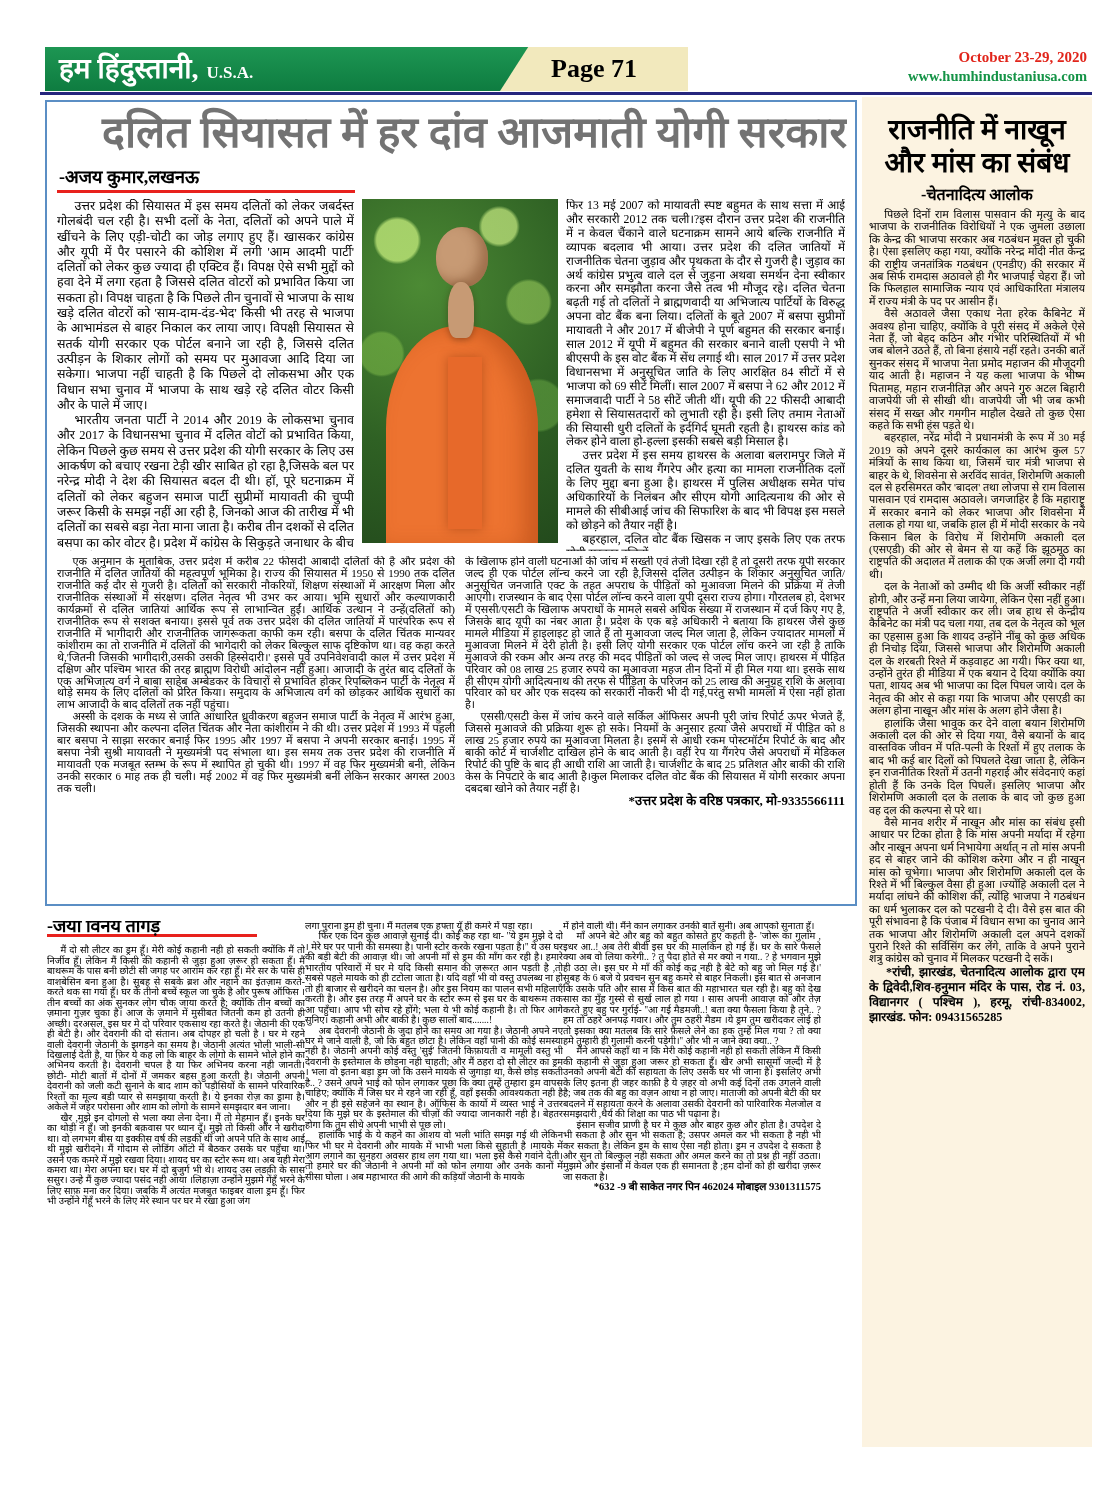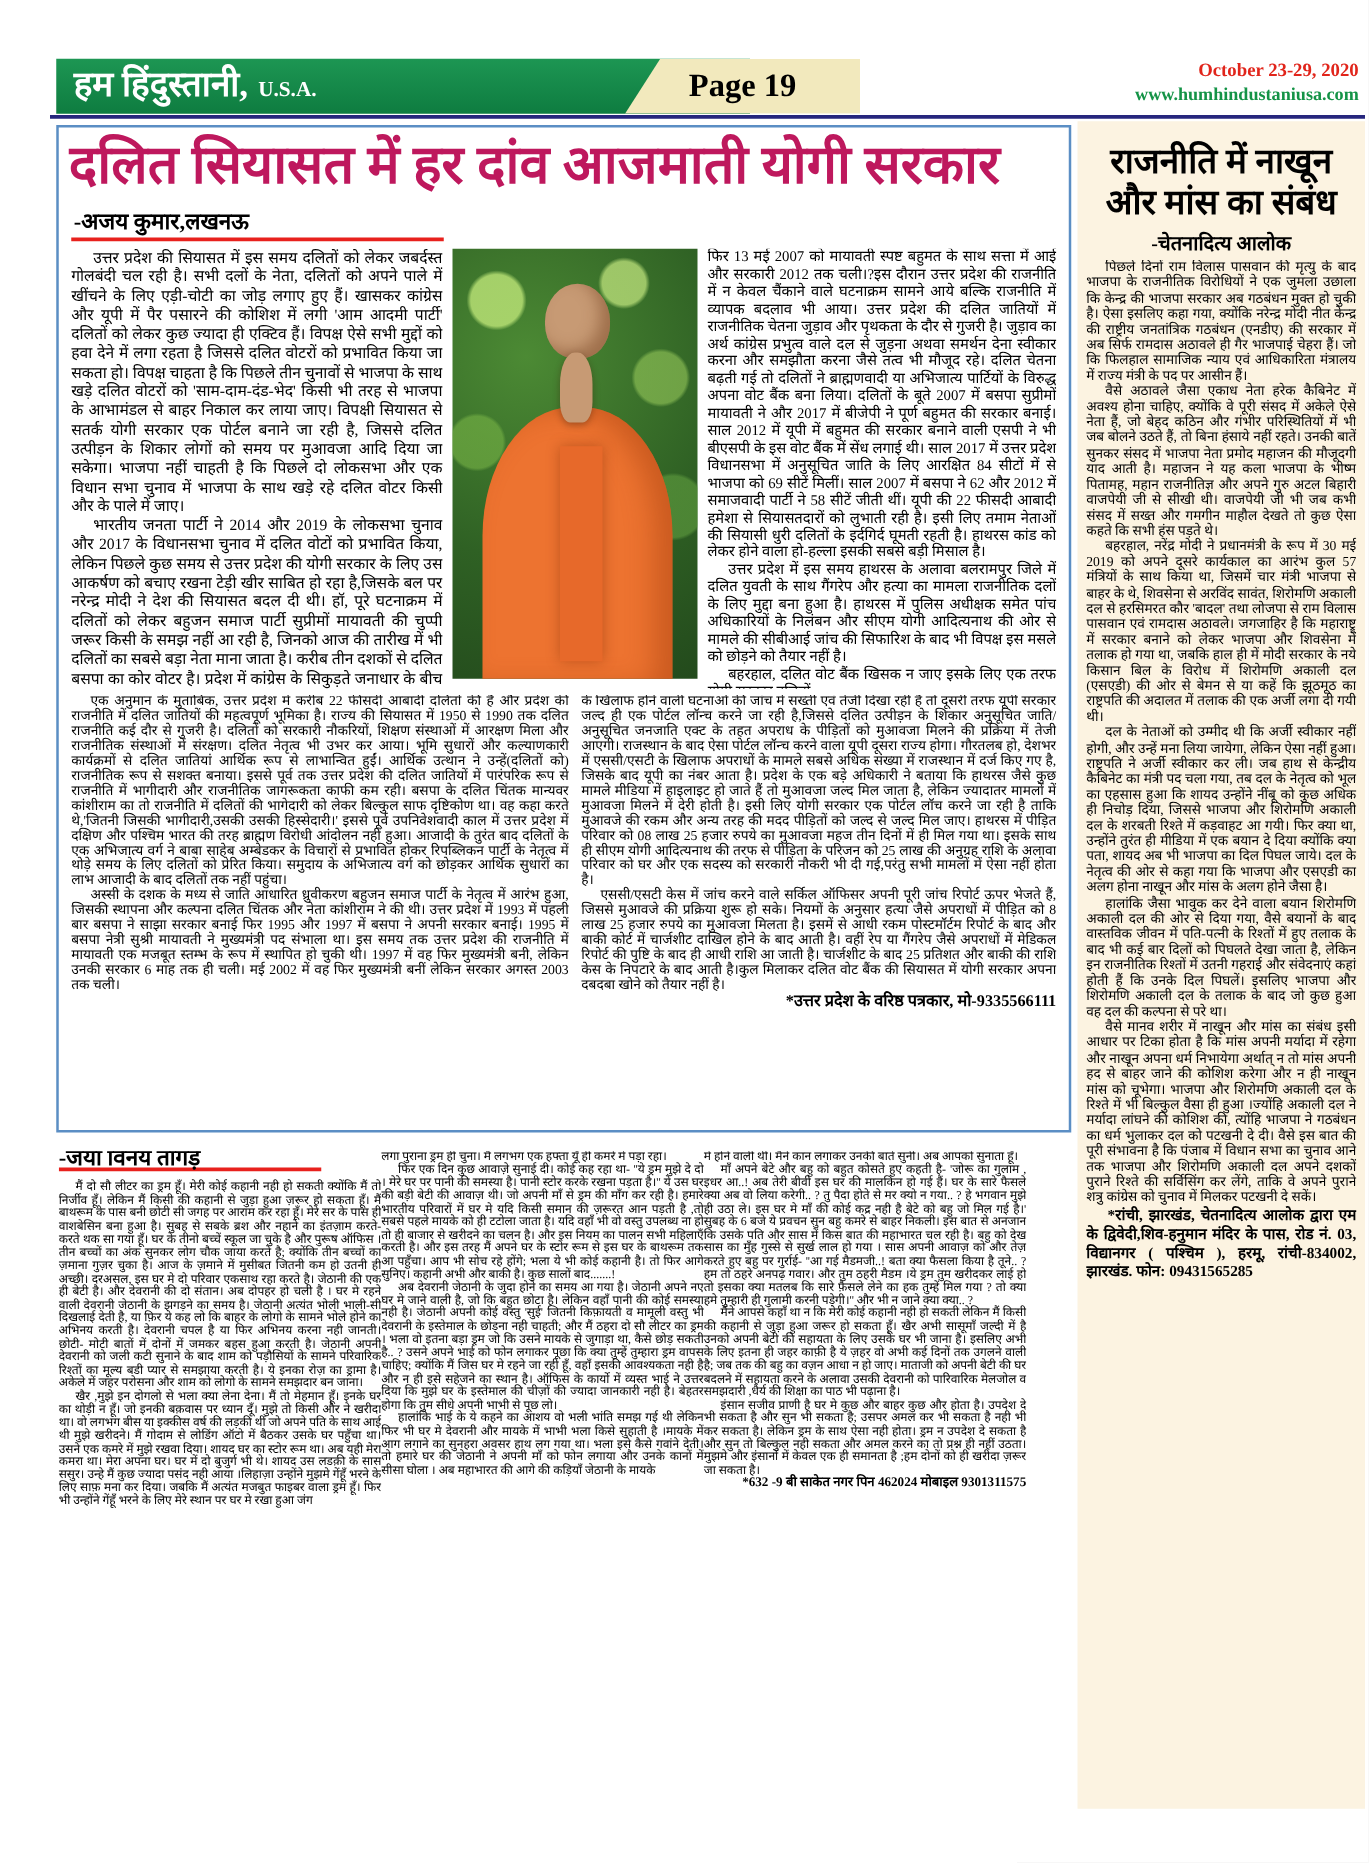--- a/index.html
+++ b/index.html
@@ -15,21 +15,21 @@
     clip-path:polygon(15% 0,100% 0,100% 100%,0 100%); display:flex; align-items:center; justify-content:center;
     font-size:26px; font-weight:bold; color:#000; }
   .header-right { position:absolute; right:8px; top:48px; text-align:right; line-height:1.25; }
   .issue-date { color:#e1251b; font-weight:bold; font-size:15px; }
   .website { color:#149346; font-weight:bold; font-size:14.5px; }
   .navy-rule { position:absolute; left:40px; top:92px; width:1052px; height:3px; background:#26267d; }
 
   
   .main-box { position:absolute; left:45px; top:100px; width:812px; height:806px; border:2px solid #5b8ec4;
     padding:4px 8px; background:#fff; }
-  .headline { text-align:left; color:#be185d; font-weight:bold; font-size:43px; line-height:54px;
+  .headline { text-align:right; color:#737373; font-weight:bold; font-size:43px; line-height:54px;
     white-space:nowrap; overflow:hidden; }
   .m-byline { font-size:18px; font-weight:bold; margin:4px 0 2px 4px; }
   .red-rule { height:3px; background:#e8211d; width:298px; margin:2px 0 6px 2px; }
   .band-a { display:flex; gap:8px; padding:0 2px; }
   .ba-col1 { width:297px; height:352px; overflow:hidden; font-size:12.5px; line-height:15.3px; text-align:justify; }
   .ba-col3 { flex:1; height:352px; overflow:hidden; font-size:11.8px; line-height:13.9px; text-align:justify; }
   .band-b { display:flex; gap:10px; padding:0 2px; margin-top:5px; }
   .bb-left  { width:398px; height:372px; overflow:hidden; font-size:11px; line-height:11.95px; text-align:justify; }
   .bb-right { flex:1; height:372px; overflow:hidden; font-size:11px; line-height:11.95px; text-align:justify; }
   .signature { font-weight:bold; text-align:right; font-size:13px; margin-top:3px; text-indent:0; }
@@ -76,21 +76,21 @@
 </style>
 </head>
 <body>
 
 <div id="page">
 
   <div class="green-bar">
     <span class="masthead">हम हिंदुस्तानी,</span>
     <span class="masthead-suffix">U.S.A.</span>
   </div>
-  <div class="page-badge">Page 19</div>
+  <div class="page-badge">Page 71</div>
   <div class="header-right">
     <div class="issue-date">October 23-29, 2020</div>
     <div class="website">www.humhindustaniusa.com</div>
   </div>
   <div class="navy-rule"></div>
 
   <div class="main-box">
     <div class="headline">दलित सियासत में हर दांव आजमाती योगी सरकार</div>
     <div class="m-byline">-अजय कुमार,लखनऊ</div>
     <div class="red-rule"></div>
@@ -128,21 +128,21 @@
 
   <div class="satire">
     <div class="v-cols">
       <div class="v-col">
         <div class="v-byline">-जया विनय तागड़े</div>
         <div class="v-rule"></div>
         <p class="para">मैं दो सौ लीटर का ड्रम हूँ। मेरी कोई कहानी नही हो सकती क्योंकि मैं तो निर्जीव हूँ। लेकिन मैं किसी की कहानी से जुड़ा हुआ ज़रूर हो सकता हूँ। मैं बाथरूम के पास बनी छोटी सी जगह पर आराम कर रहा हूँ। मेरे सर के पास ही वाशबेसिन बना हुआ है। सुबह से सबके ब्रश और नहाने का इंतज़ाम करते-करते थक सा गया हूँ। घर के तीनो बच्चें स्कूल जा चुके है और पुरूष ऑफिस । तीन बच्चों का अंक सुनकर लोग चौक जाया करते है; क्योंकि तीन बच्चों का ज़माना गुज़र चुका है। आज के ज़माने में मुसीबत जितनी कम हो उतनी ही अच्छी। दरअसल, इस घर मे दो परिवार एकसाथ रहा करते है। जेठानी की एक ही बेटी है। और देवरानी की दो संतान। अब दोपहर हो चली है । घर मे रहने वाली देवरानी जेठानी के झगड़ने का समय है। जेठानी अत्यंत भोली भाली-सी दिखलाई देती है, या फ़िर ये कह लो कि बाहर के लोगो के सामने भोले होने का अभिनय करती है। देवरानी चपल है या फिर अभिनय करना नही जानती। छोटी- मोटी बातों में दोनों में जमकर बहस हुआ करती है। जेठानी अपनी देवरानी को जली कटी सुनाने के बाद शाम को पड़ौसियों के सामने परिवारिक रिश्तों का मूल्य बडी प्यार से समझाया करती है। ये इनका रोज़ का ड्रामा है। अकेले में जहर परोसना और शाम को लोगो के सामने समझदार बन जाना।</p>
         <p class="para">खैर ,मुझे इन दोगलो से भला क्या लेना देना। मैं तो मेहमान हूँ। इनके घर का थोड़ी न हूँ। जो इनकी बक़वास पर ध्यान दूँ। मुझे तो किसी और ने खरीदा था। वो लगभग बीस या इक्कीस वर्ष की लड़की थीं जो अपने पति के साथ आई थी मुझे खरीदने। मैं गोदाम से लोडिंग ऑटो में बैठकर उसके घर पहुँचा था। उसने एक कमरे में मुझे रखवा दिया। शायद घर का स्टोर रूम था। अब यही मेरा कमरा था। मेरा अपना घर। घर में दो बुजुर्ग भी थे। शायद उस लडक़ी के सास ससुर। उन्हे मैं कुछ ज्यादा पसंद नही आया ।लिहाज़ा उन्होंने मुझमे गेंहूँ भरने के लिए साफ़ मना कर दिया। जबकि मैं अत्यंत मजबुत फाइबर वाला ड्रम हूँ। फिर भी उन्होंने गेंहूँ भरने के लिए मेरे स्थान पर घर मे रखा हुआ जंग</p>
       </div>
       <div class="v-col">
-        <p class="para" style="text-indent:0">लगा पुराना ड्रम ही चुना। मैं लगभग एक हफ्ता यूँ ही कमरे में पड़ा रहा।</p>
+        <p class="para" style="text-indent:0">लगा पुराना ड्रम ही चुना। मैं मतलब एक हफ्ता यूँ ही कमरे में पड़ा रहा।</p>
         <p class="para">फिर एक दिन कुछ आवाज़े सुनाई दी। कोई कह रहा था- ''ये ड्रम मुझे दे दो । मेरे घर पर पानी की समस्या है। पानी स्टोर करके रखना पड़ता है।'' ये उस घर की बड़ी बेटी की आवाज़ थी। जो अपनी माँ से ड्रम की माँग कर रही है। हमारे भारतीय परिवारों में घर मे यदि किसी समान की ज़रूरत आन पड़ती है ,तो सबसे पहले मायके को ही टटोला जाता है। यदि वहाँ भी वो वस्तु उपलब्ध ना हो तो ही बाजार से खरीदने का चलन है। और इस नियम का पालन सभी महिलाएँ करती है। और इस तरह मैं अपने घर के स्टोर रूम से इस घर के बाथरूम तक आ पहुँचा। आप भी सोच रहे होंगे; भला ये भी कोई कहानी है। तो फिर आगे सुनिए। कहानी अभी और बाकी है। कुछ सालों बाद.......!</p>
         <p class="para">अब देवरानी जेठानी के जुदा होने का समय आ गया है। जेठानी अपने नए घर मे जाने वाली है, जो कि बहुत छोटा है। लेकिन वहाँ पानी की कोई समस्या नही है। जेठानी अपनी कोई वस्तु 'सुई' जितनी किफ़ायती व मामूली वस्तु भी देवरानी के इस्तेमाल के छोड़ना नही चाहती; और मैं ठहरा दो सौ लीटर का ड्रम । भला वो इतना बड़ा ड्रम जो कि उसने मायके से जुगाड़ा था, कैसे छोड़ सकती है.. ? उसने अपने भाई को फोन लगाकर पूछा कि क्या तुम्हें तुम्हारा ड्रम वापस चाहिए; क्योंकि मैं जिस घर मे रहने जा रही हूँ, वहाँ इसकी आवश्यकता नही है और न ही इसे सहेजने का स्थान है। ऑफिस के कार्यो में व्यस्त भाई ने उत्तर दिया कि मुझे घर के इस्तेमाल की चीज़ों की ज्यादा जानकारी नही है। बेहतर होगा कि तुम सीधे अपनी भाभी से पूछ लो।</p>
         <p class="para">हालांकि भाई के ये कहने का आशय वो भली भांति समझ गई थी लेकिन फिर भी घर मे देवरानी और मायके में भाभी भला किसे सुहाती है ।मायके में आग लगाने का सुनहरा अवसर हाथ लग गया था। भला इसे कैसे गवांने देती। तो हमारे घर की जेठानी ने अपनी माँ को फोन लगाया और उनके कानों में सीसा घोला । अब महाभारत की आगे की कड़ियाँ जेठानी के मायके</p>
       </div>
       <div class="v-col">
         <p class="para" style="text-indent:0">में होने वाली थी। मैंने कान लगाकर उनकी बातें सुनी। अब आपको सुनाता हूँ।</p>
         <p class="para">माँ अपने बेटे और बहु को बहुत कोसते हुए कहती है- 'जोरू का गुलाम , इधर आ..! अब तेरी बीवी इस घर की मालकिन हो गई हैं। घर के सारे फैसले क्या अब वो लिया करेगी.. ? तु पैदा होते से मर क्यो न गया.. ? हे भगवान मुझे ही उठा ले। इस घर मे माँ की कोई कद्र नही है बेटे को बहु जो मिल गई है।' सुबह के 6 बजे ये प्रवचन सुन बहु कमरे से बाहर निकली। इस बात से अनजान कि उसके पति और सास में किस बात की महाभारत चल रही है। बहु को देख सास का मुँह गुस्से से सुर्ख लाल हो गया । सास अपनी आवाज़ को और तेज़ करते हुए बहु पर गुर्राई- ''आ गई मैडमजी..! बता क्या फैसला किया है तूने.. ? हम तो ठहरे अनपढ़ गवार। और तुम ठहरी मैडम ।ये ड्रम तुम खरीदकर लाई हो तो इसका क्या मतलब कि सारे फ़ैसले लेने का हक तुम्हें मिल गया ? तो क्या हमे तुम्हारी ही गुलामी करनी पड़ेगी।'' और भी न जाने क्या क्या.. ?</p>
         <p class="para">मैंने आपसे कहाँ था न कि मेरी कोई कहानी नही हो सकती लेकिन मैं किसी की कहानी से जुड़ा हुआ जरूर हो सकता हूँ। खैर अभी सासूमाँ जल्दी में है उनको अपनी बेटी की सहायता के लिए उसके घर भी जाना है। इसलिए अभी के लिए इतना ही जहर काफ़ी है ये ज़हर वो अभी कई दिनों तक उगलने वाली है; जब तक की बहु का वज़न आधा न हो जाए। माताजी को अपनी बेटी की घर बदलने में सहायता करने के अलावा उसकी देवरानी को पारिवारिक मेलजोल व समझदारी ,धैर्य की शिक्षा का पाठ भी पढ़ाना है।</p>
         <p class="para">इंसान सजीव प्राणी है घर मे कुछ और बाहर कुछ और होता है। उपदेश दे भी सकता है और सुन भी सकता है; उसपर अमल कर भी सकता है नही भी कर सकता है। लेकिन ड्रम के साथ ऐसा नही होता। ड्रम न उपदेश दे सकता है और सुन तो बिल्कुल नही सकता और अमल करने का तो प्रश्न ही नहीं उठता। मुझमे और इंसानों में केवल एक ही समानता है ;हम दोनों को ही खरीदा ज़रूर जा सकता है।</p>
         <p class="para v-sig">*632 -9 बी साकेत नगर पिन 462024 मोबाइल 9301311575</p>

